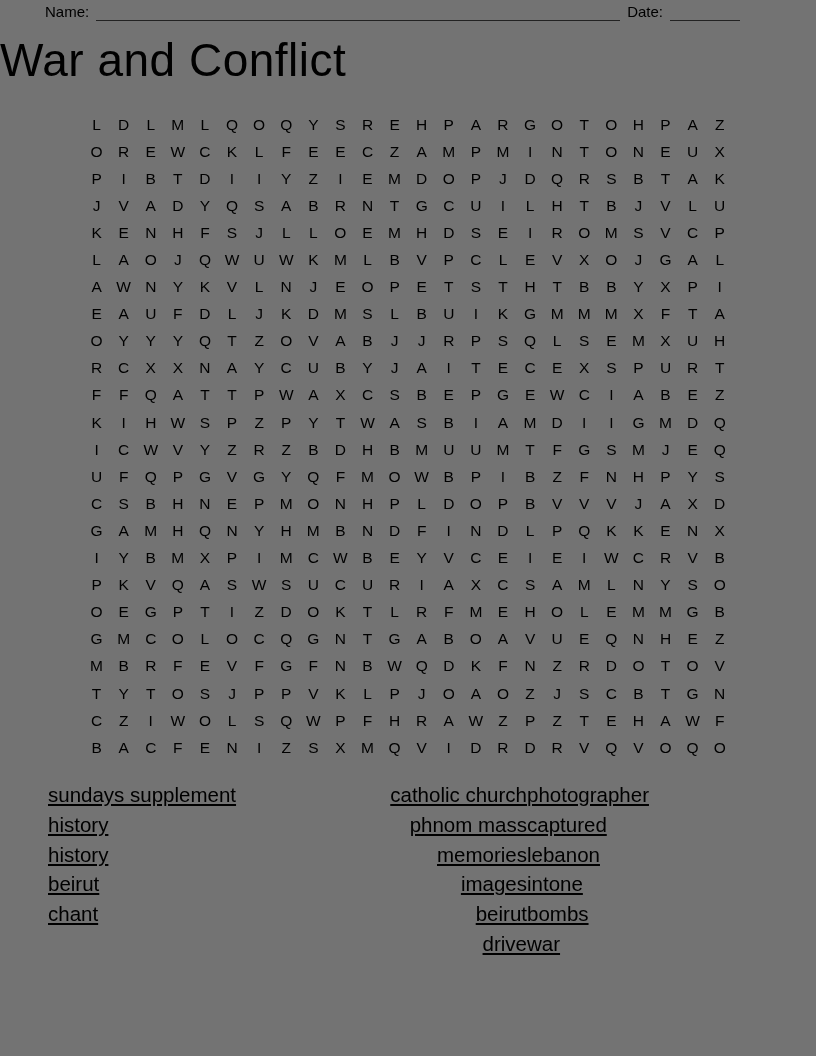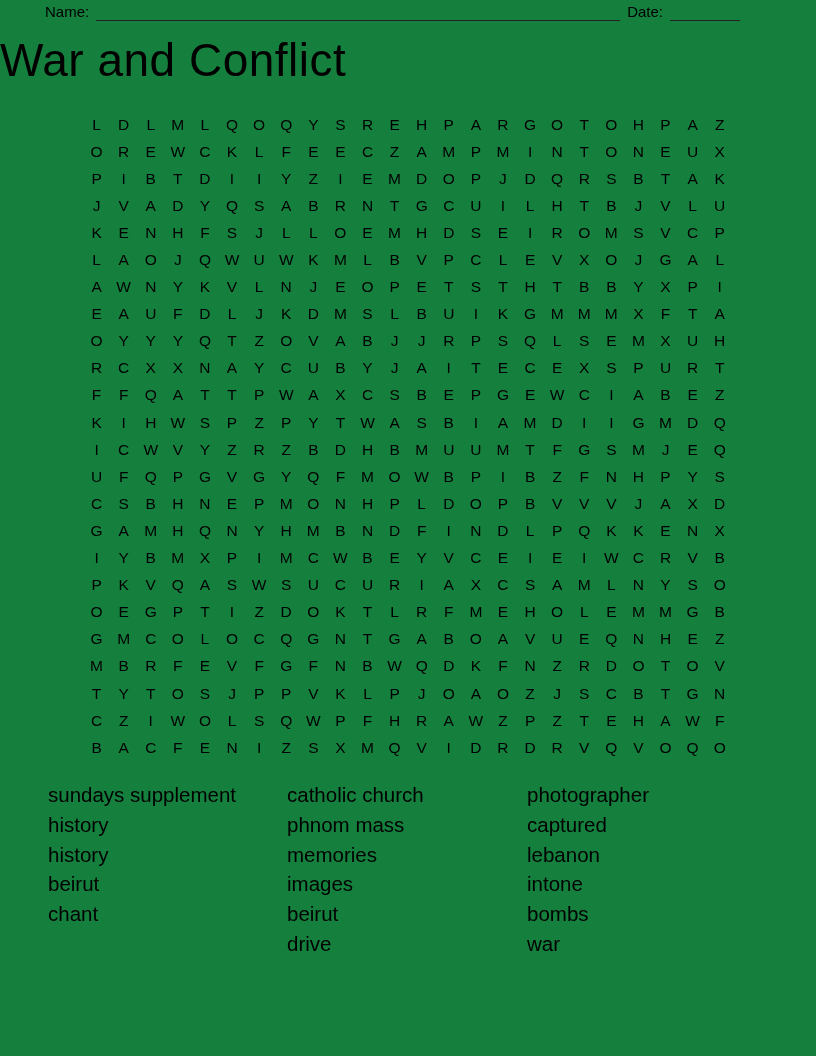--- a/index.html
+++ b/index.html
@@ -6,21 +6,21 @@
   html, body {
     width: 816px;
     background: #ffffff;
     font-family: "Liberation Sans", "DejaVu Sans", sans-serif;
     color: #000000;
   }
   .page {
     position: relative;
     width: 816px;
     height: 1056px;
-    background: #15803d;
+    background: #737373;
     overflow: hidden;
   }
 
   
   .topline {
     display: flex;
     align-items: flex-end;
     margin: 4px 76px 0 45px;
     font-size: 15px;
     line-height: 1.1;
@@ -62,22 +62,22 @@
   }
 
   
   .words {
     position: absolute;
     top: 780px;
     left: 48px;
     right: 40px;
     display: flex;
   }
-  .word-col   { width: 239px; }
-  .word-col:nth-child(2) { width: 240px; }
+  .word-col   { width: 239px; text-decoration: underline; }
+  .word-col:nth-child(2) { width: 240px; text-align: right; }
   .word-col:nth-child(3) { width: auto; }
   .word {
     font-size: 20.5px;
     line-height: 29.8px;
     color: #000;
   }
 </style>
 </head>
 <body>
 

